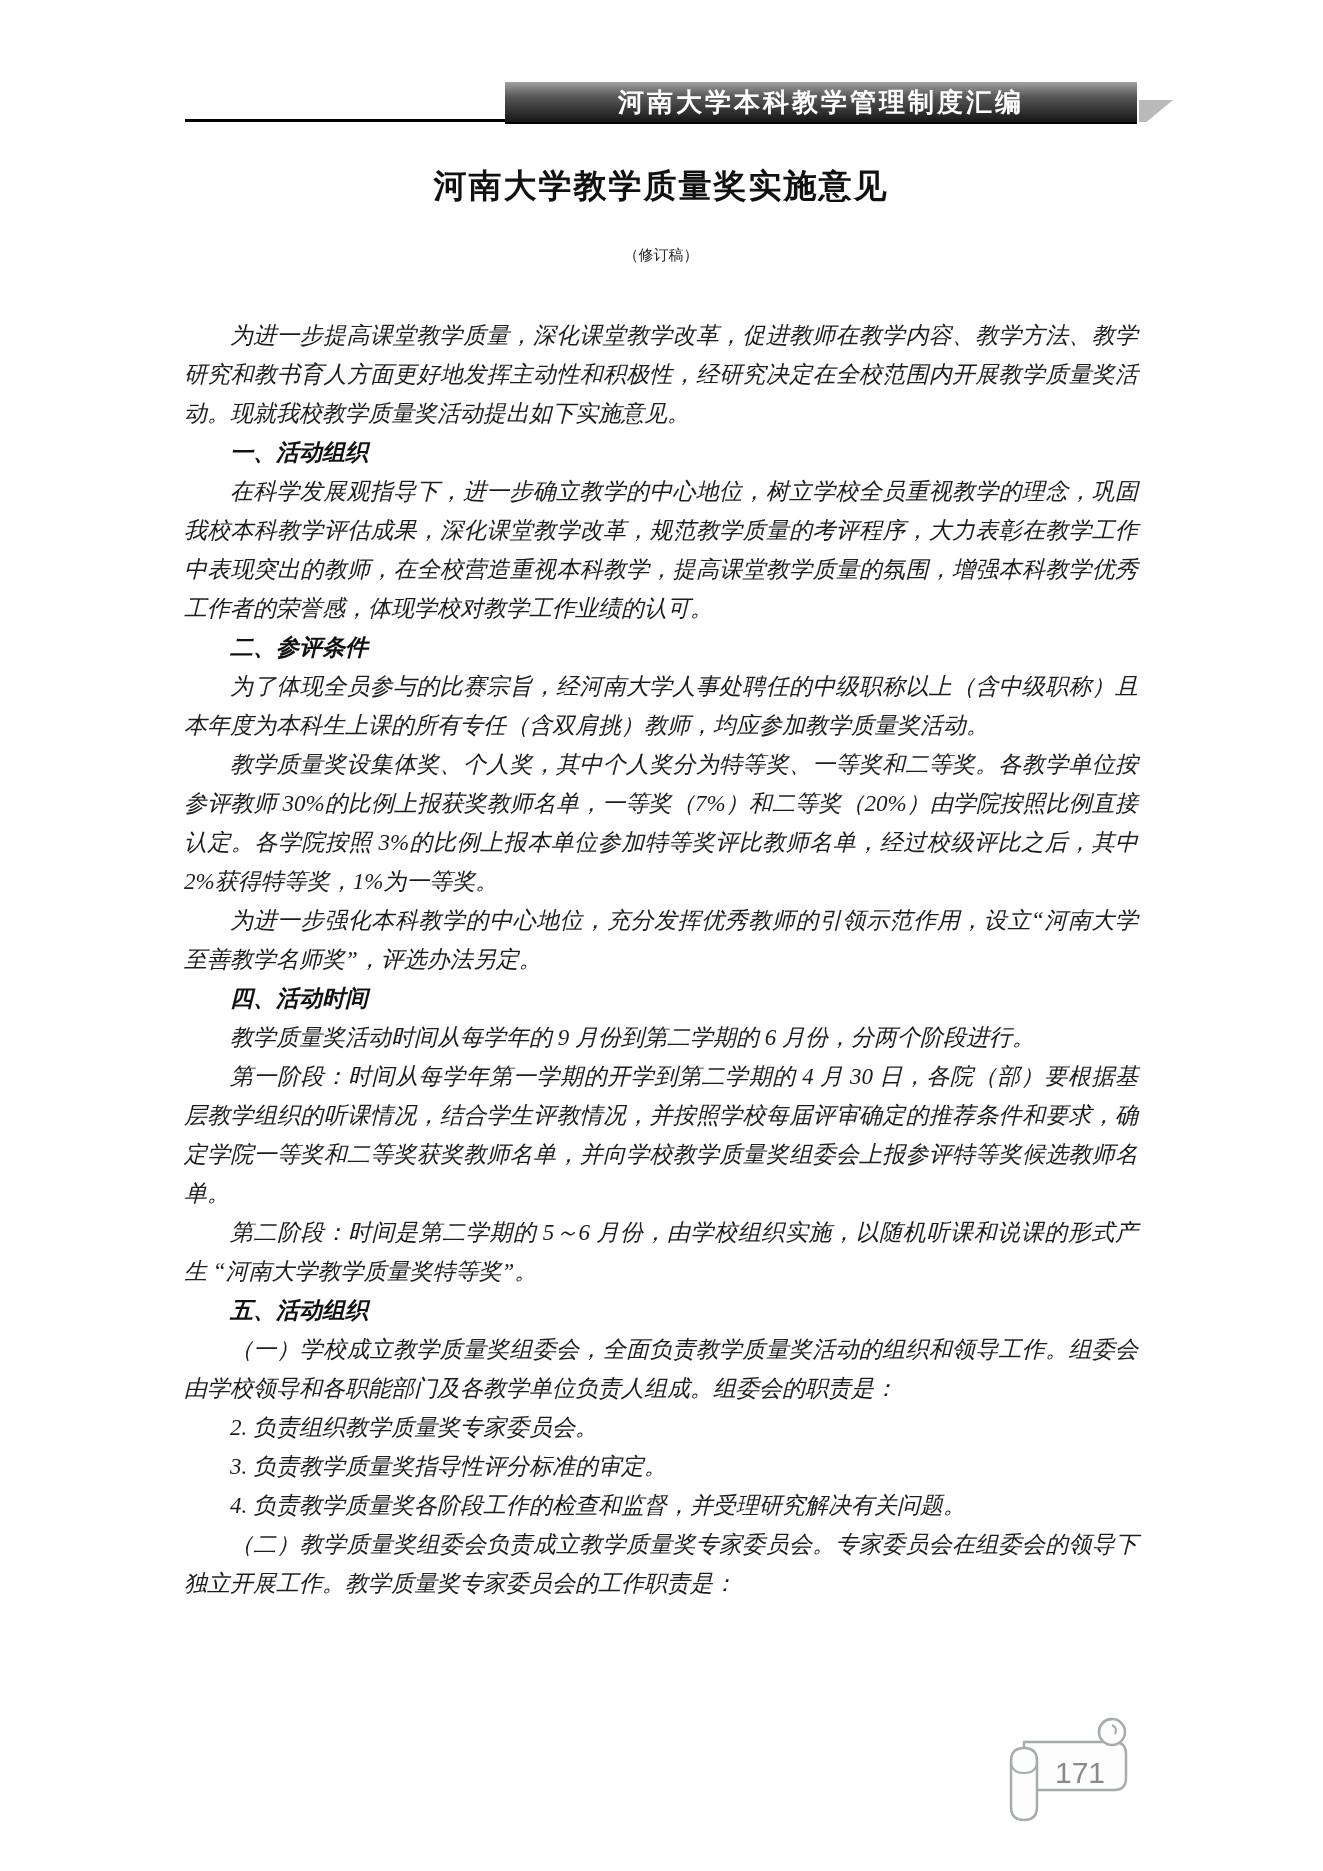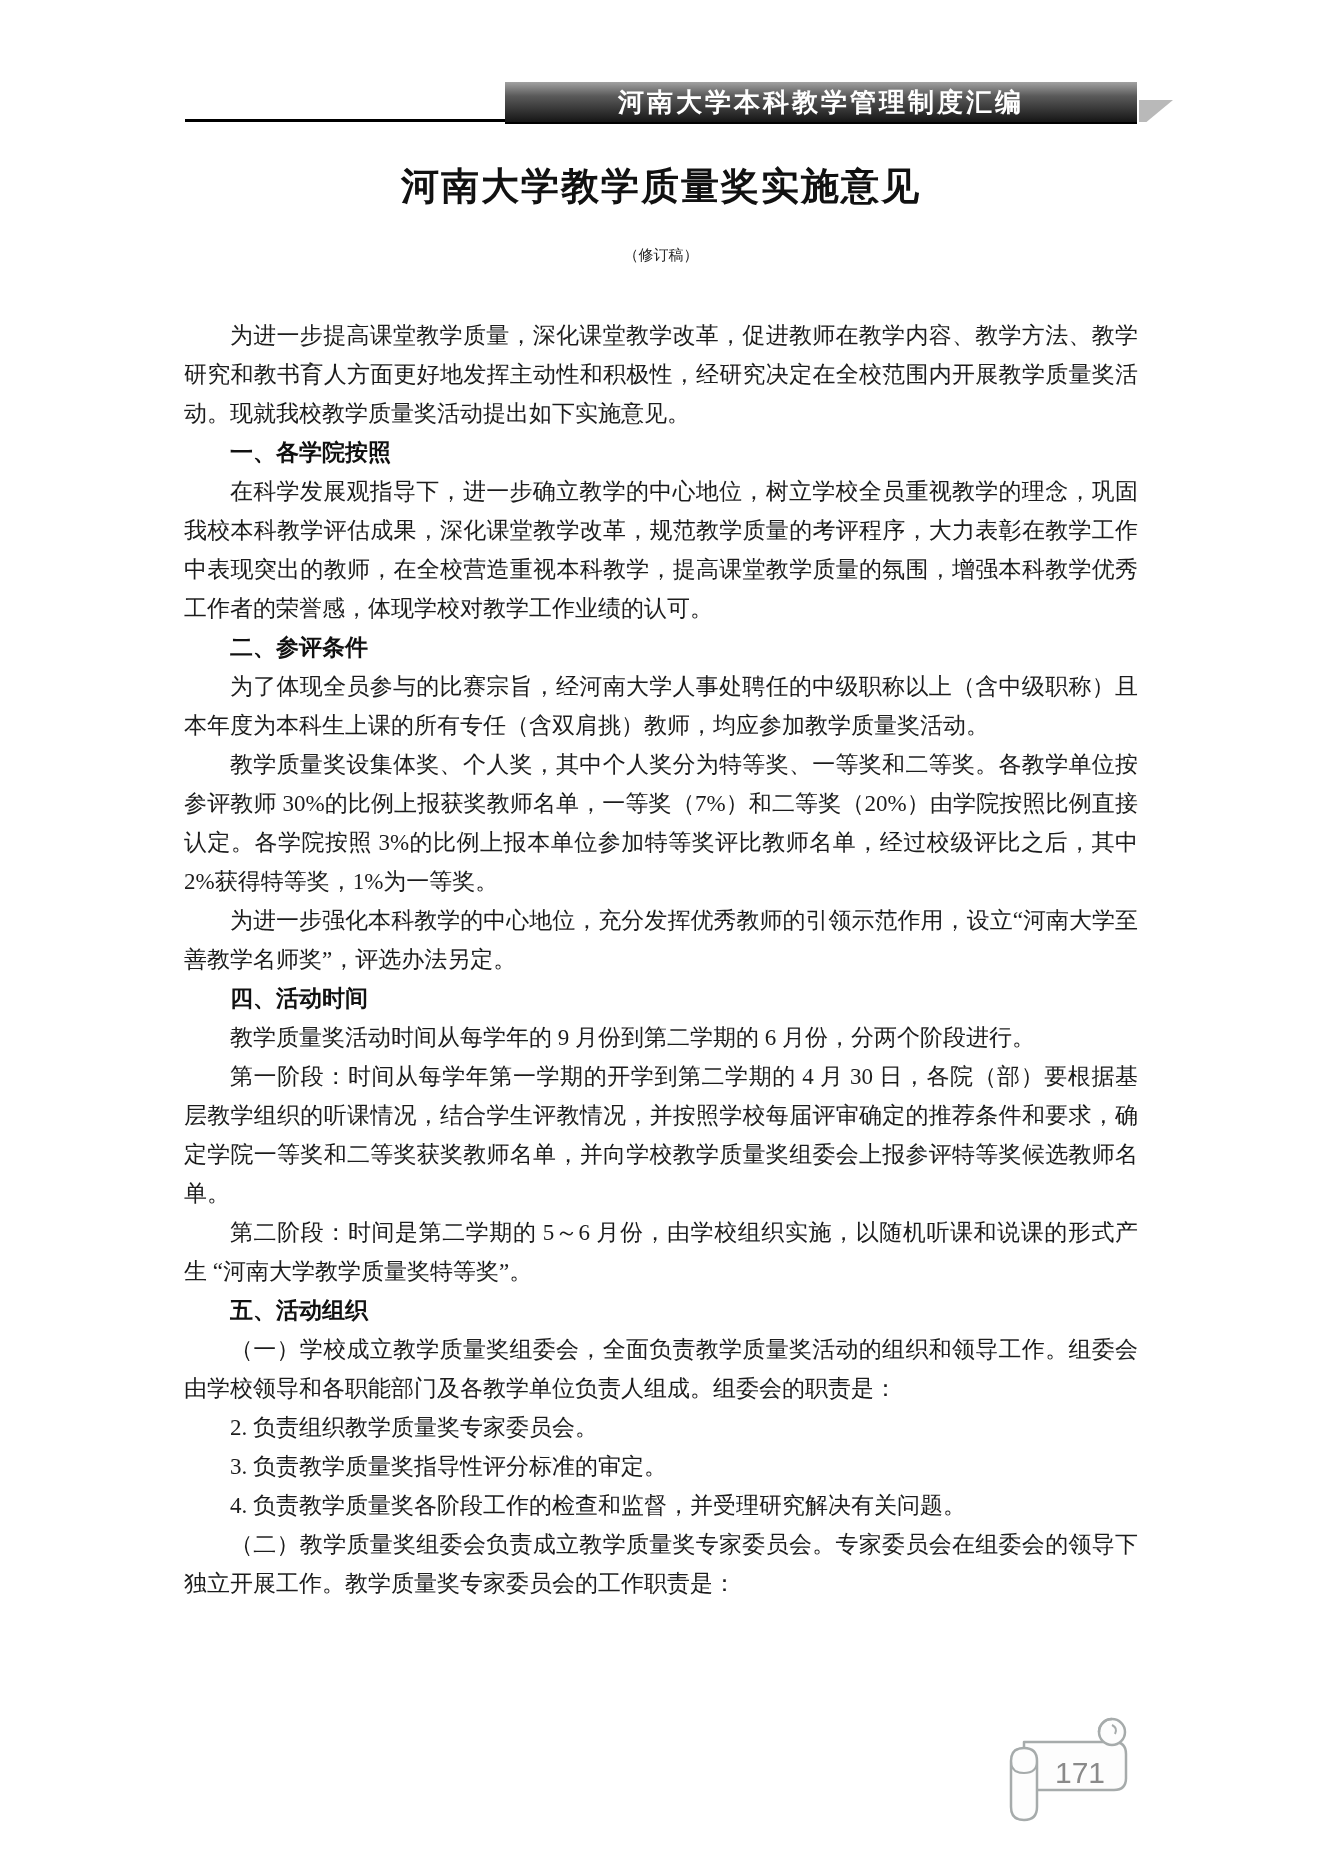--- a/index.html
+++ b/index.html
@@ -35,36 +35,36 @@
     clip-path:polygon(0 0, 100% 0, 22% 100%, 0 100%);
   }
 
   
   .content {
     position:absolute; left:184px; top:164px; width:954px;
   }
   .doc-title {
     margin:0; text-align:center;
     font-family:"Liberation Sans", sans-serif;
-    font-weight:bold; font-size:38px; line-height:44px;
+    font-weight:bold; font-size:33px; line-height:44px;
     color:#111; letter-spacing:2px;
   }
   .doc-subtitle {
     margin-top:32px; text-align:center;
     font-size:15px; line-height:30px; color:#222;
   }
   .doc-body {
     margin-top:46px;
     font-size:23px; line-height:39px;
     text-align:justify;
     word-break:break-all;
     color:#1c1c1c;
   }
   .doc-body p, .doc-body h2 {
-    margin:0; text-indent:2em;
+    margin:0; text-indent:2em;font-style:italic;
   }
   .doc-body h2 {
     font-family:"Liberation Sans", sans-serif;
     font-size:23px; font-weight:bold; color:#111;
     text-align:left;
   }
 
   
   .footer-scroll {
     position:absolute; left:1000px; top:1712px;
@@ -82,21 +82,21 @@
   <div class="banner">
     <span>河南大学本科教学管理制度汇编</span>
   </div>
   <div class="banner-tail"></div>
 
   <div class="content">
     <h1 class="doc-title">河南大学教学质量奖实施意见</h1>
     <div class="doc-subtitle">（修订稿）</div>
     <div class="doc-body" id="doc-body">
         <p>为进一步提高课堂教学质量，深化课堂教学改革，促进教师在教学内容、教学方法、教学研究和教书育人方面更好地发挥主动性和积极性，经研究决定在全校范围内开展教学质量奖活动。现就我校教学质量奖活动提出如下实施意见。</p>
-        <h2>一、各学院按照</h2>
+        <h2>一、活动组织</h2>
         <p>在科学发展观指导下，进一步确立教学的中心地位，树立学校全员重视教学的理念，巩固我校本科教学评估成果，深化课堂教学改革，规范教学质量的考评程序，大力表彰在教学工作中表现突出的教师，在全校营造重视本科教学，提高课堂教学质量的氛围，增强本科教学优秀工作者的荣誉感，体现学校对教学工作业绩的认可。</p>
         <h2>二、参评条件</h2>
         <p>为了体现全员参与的比赛宗旨，经河南大学人事处聘任的中级职称以上（含中级职称）且本年度为本科生上课的所有专任（含双肩挑）教师，均应参加教学质量奖活动。</p>
         <p>教学质量奖设集体奖、个人奖，其中个人奖分为特等奖、一等奖和二等奖。各教学单位按参评教师 30%的比例上报获奖教师名单，一等奖（7%）和二等奖（20%）由学院按照比例直接认定。各学院按照 3%的比例上报本单位参加特等奖评比教师名单，经过校级评比之后，其中2%获得特等奖，1%为一等奖。</p>
         <p>为进一步强化本科教学的中心地位，充分发挥优秀教师的引领示范作用，设立“河南大学至善教学名师奖”，评选办法另定。</p>
         <h2>四、活动时间</h2>
         <p>教学质量奖活动时间从每学年的 9 月份到第二学期的 6 月份，分两个阶段进行。</p>
         <p>第一阶段：时间从每学年第一学期的开学到第二学期的 4 月 30 日，各院（部）要根据基层教学组织的听课情况，结合学生评教情况，并按照学校每届评审确定的推荐条件和要求，确定学院一等奖和二等奖获奖教师名单，并向学校教学质量奖组委会上报参评特等奖候选教师名单。</p>
         <p>第二阶段：时间是第二学期的 5～6 月份，由学校组织实施，以随机听课和说课的形式产生 “河南大学教学质量奖特等奖”。</p>
         <h2>五、活动组织</h2>

